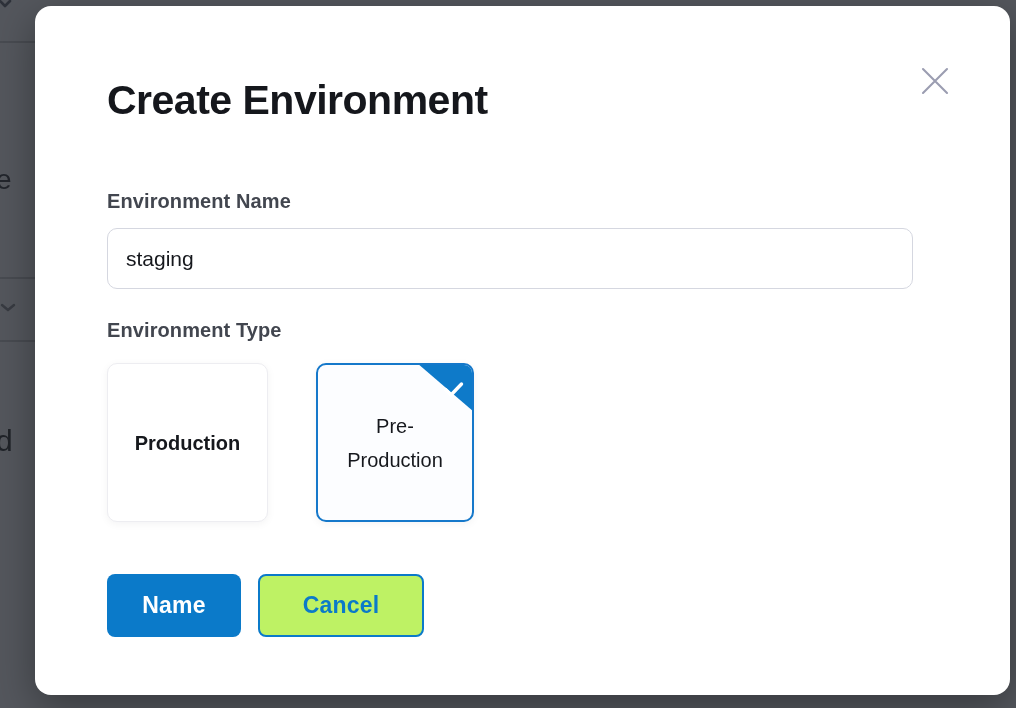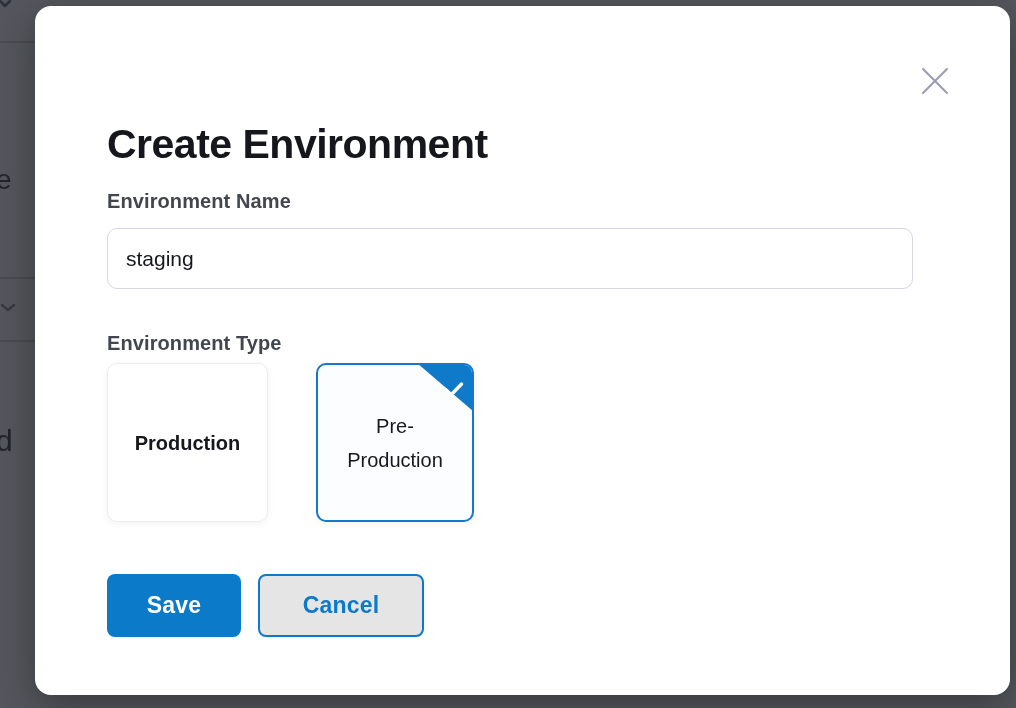--- a/index.html
+++ b/index.html
@@ -31,28 +31,28 @@
     box-shadow:0 12px 40px rgba(0,0,0,.35);
   }
   .close-btn {
     position:absolute; left:883px; top:58px; width:34px; height:34px;
     background:none; border:none; cursor:pointer; padding:0;
     display:flex; align-items:center; justify-content:center;
   }
   .modal-title {
     position:absolute; left:72px; top:72px;
     font-size:41px; font-weight:bold; letter-spacing:-0.5px;
-    color:#15171c; line-height:1.1;margin-top:44px;
+    color:#15171c; line-height:1.1;
   }
   .field-label {
     position:absolute; left:72px;
     font-size:20px; font-weight:bold; color:#42464f; letter-spacing:.1px;
   }
   .label-name { top:184px; }
-  .label-type { top:326px; }
+  .label-type { top:313px; }
   .name-input {
     position:absolute; left:72px; top:222px; width:806px; height:61px;
     border:1px solid #d5d7e0; border-radius:10px;
     font-family:inherit; font-size:21px; color:#16181d;
     padding:2px 18px; outline:none; background:#fff;
   }
 
   
   .card {
     position:absolute; top:357px; height:159px;
@@ -76,21 +76,21 @@
     position:absolute; top:568px; height:63px;
     border-radius:8px; font-family:inherit; font-size:23px; font-weight:bold;
     cursor:pointer; letter-spacing:.2px;
   }
   .btn-save {
     left:72px; width:134px;
     background:#0b7ac9; color:#ffffff; border:none;
   }
   .btn-cancel {
     left:223px; width:166px;
-    background:#e5e5e5; color:#0b7ac9; border:2px solid #0b7ac9;
+    background:#bef264; color:#0b7ac9; border:2px solid #0b7ac9;
   }
 </style>
 </head>
 <body>
 
 <div class="backdrop">
   <span class="frag-chevron-top">
     <svg width="18" height="18" viewBox="0 0 18 18">
         <polyline points="4,7 9,12 14,7" fill="none" stroke="#2e323a" stroke-width="2.6" stroke-linecap="round" stroke-linejoin="round"></polyline>
       </svg>
@@ -137,16 +137,16 @@
           <path d="M0 0 H44 Q57 0 57 13 V49 Z" fill="#0e7ac9"></path>
         </svg>
     </span>
     <span class="corner-check">
       <svg width="21" height="17" viewBox="0 0 21 17">
           <polyline points="2.5,8.5 8,14 18.5,3" fill="none" stroke="#ffffff" stroke-width="3.4" stroke-linecap="round" stroke-linejoin="round"></polyline>
         </svg>
     </span>
   </div>
 
-  <button class="btn btn-save">Save</button>
+  <button class="btn btn-save">Name</button>
   <button class="btn btn-cancel">Cancel</button>
 
 </div>
 
 </body></html>

